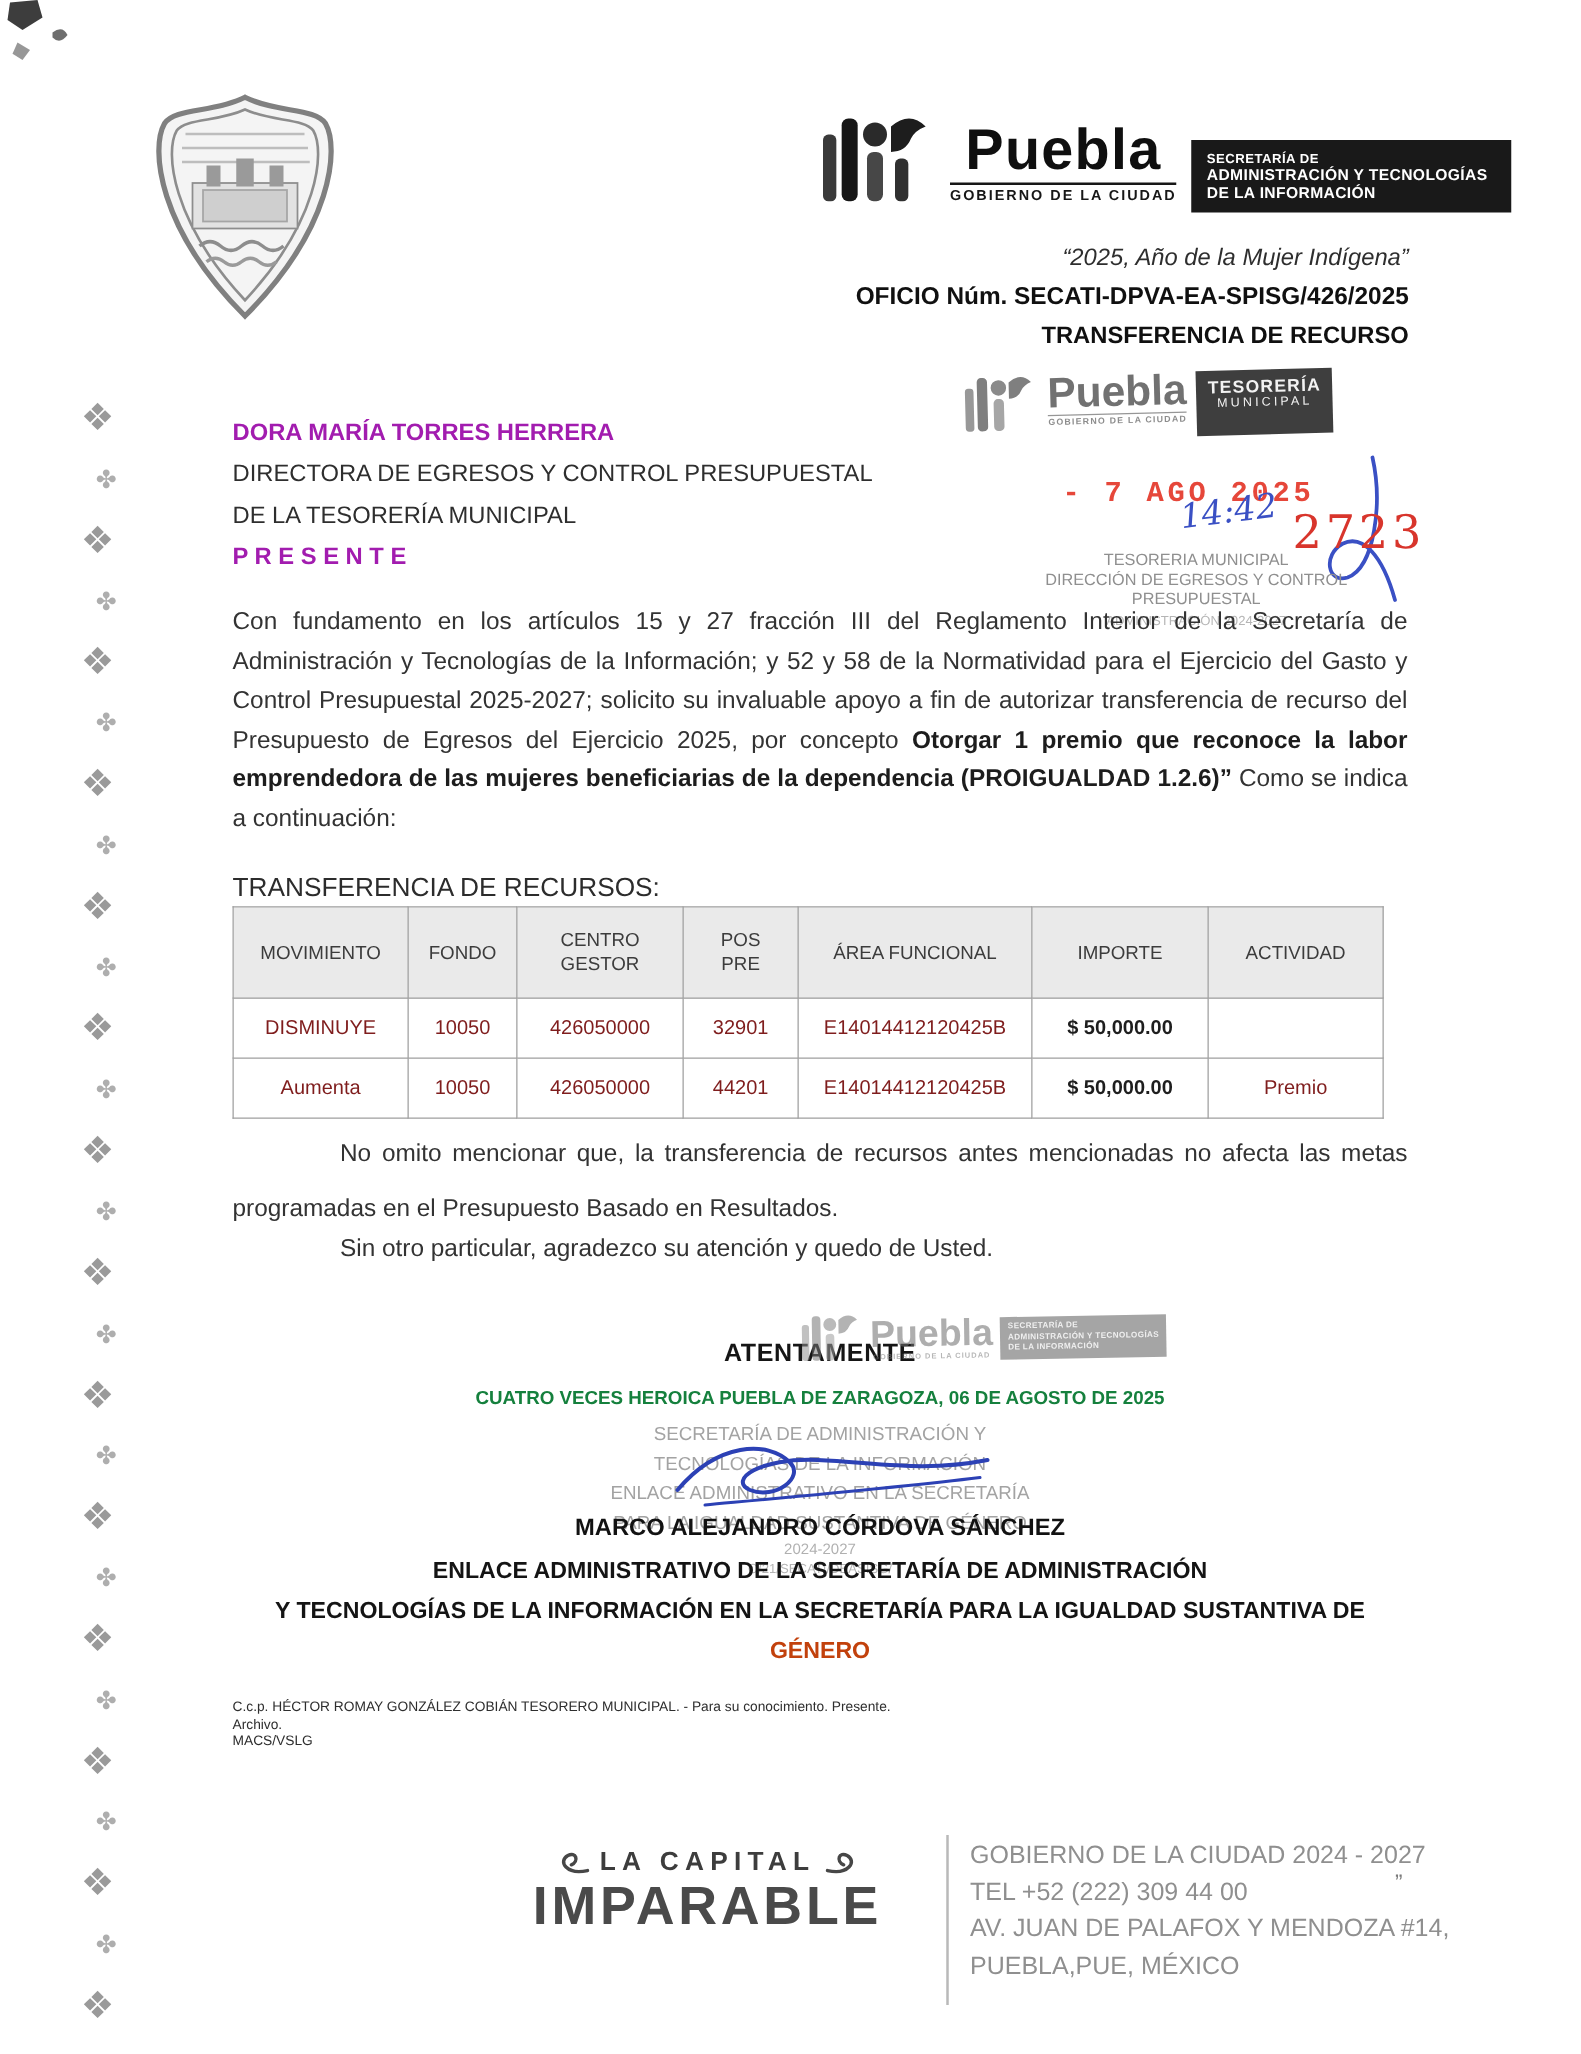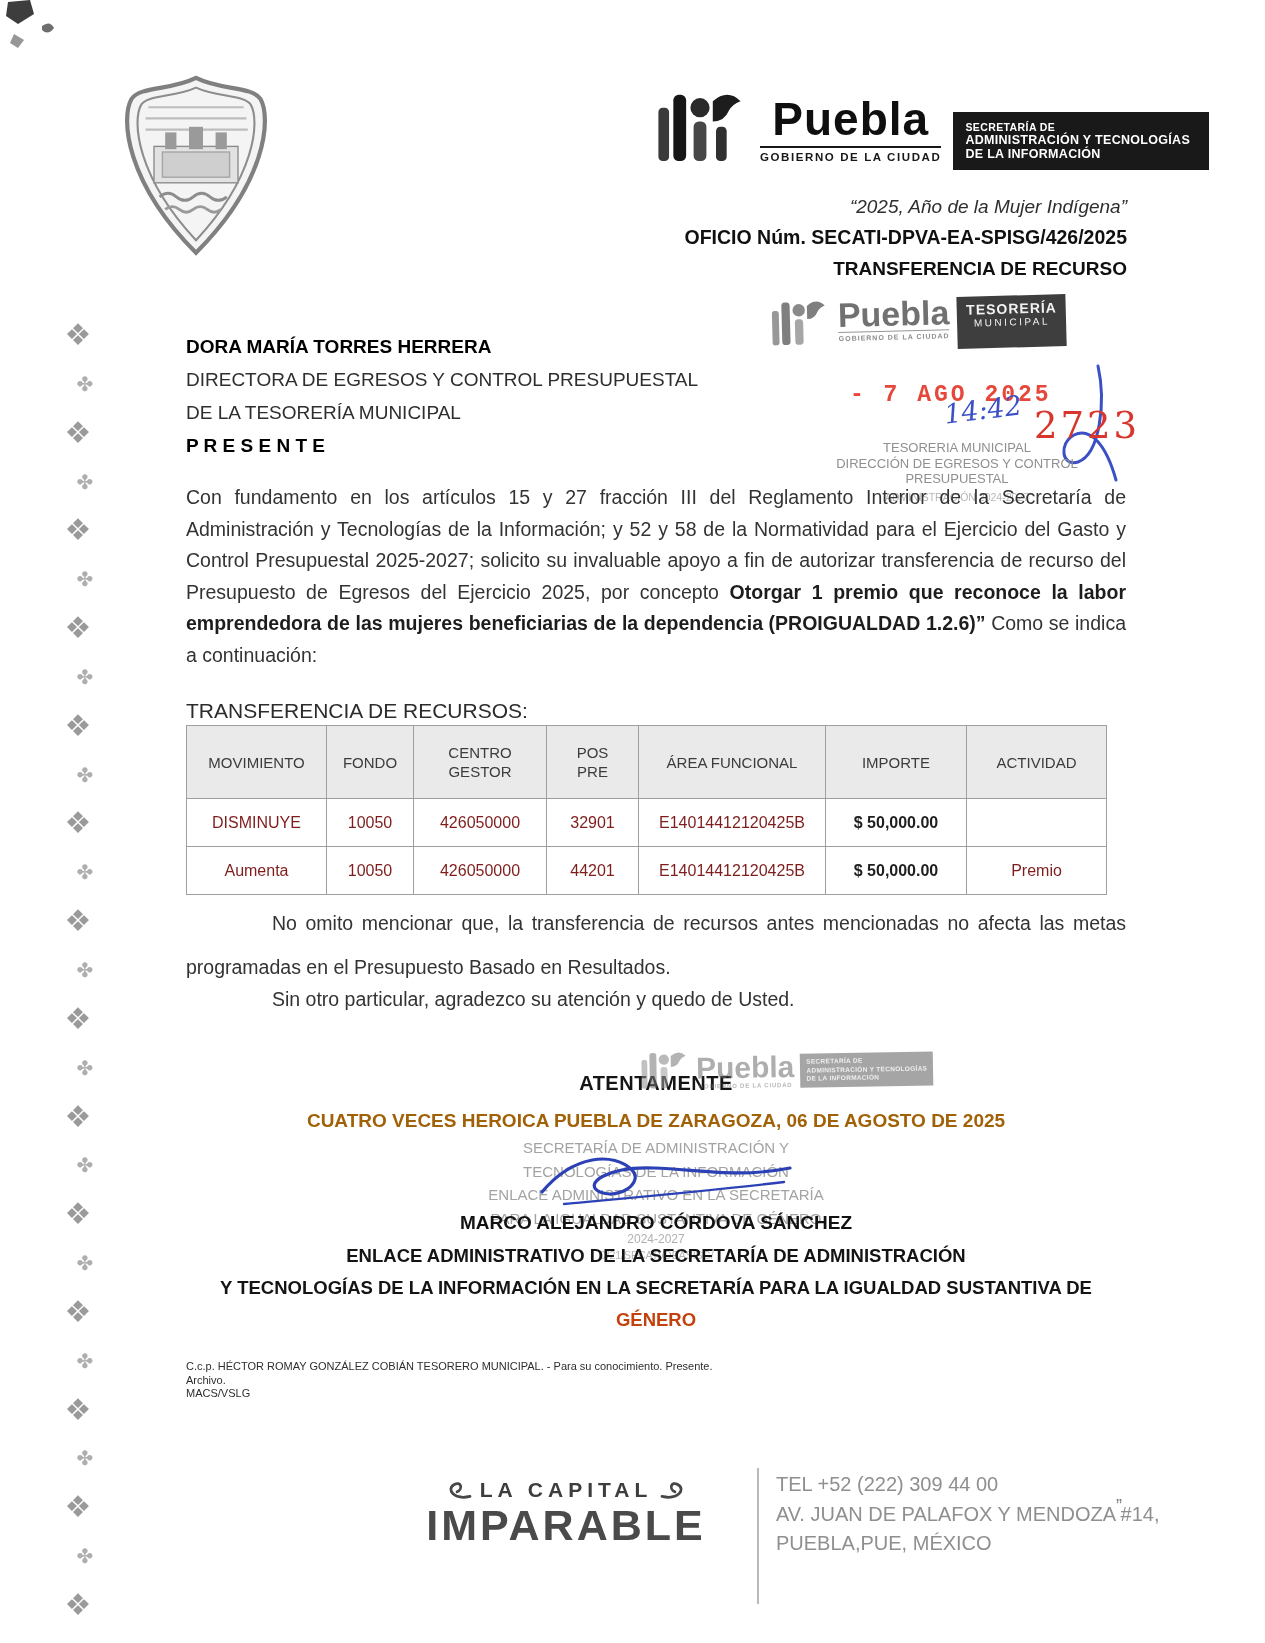--- a/index.html
+++ b/index.html
@@ -31,21 +31,21 @@
   .secbox{background:#191919;color:#fff;padding:9px 12px;margin-top:26px;min-width:232px;}
   .secbox .s1{font-size:10.5px;font-weight:bold;letter-spacing:.4px;}
   .secbox .s2,.secbox .s3{font-size:12.5px;font-weight:bold;letter-spacing:.3px;}
 
   .slogan{right:138px;top:196px;font-style:italic;font-size:19px;color:#2e2e2e;}
   .oficio{right:138px;top:226px;font-weight:bold;font-size:19.5px;color:#101010;}
   .subject{right:138px;top:258px;font-weight:bold;font-size:19px;color:#101010;}
 
   
   .recipient{left:186px;top:330px;font-size:19px;line-height:33px;color:#2e2e2e;}
-  .r-name,.presente{font-weight:bold;color:#000000;}
+  .r-name,.presente{font-weight:bold;color:#a21caf;}
 
   
   .stamp{left:768px;top:292px;width:386px;height:215px;}
   .stamp-logo{position:absolute;left:0;top:0;display:flex;gap:8px;opacity:.88;transform:rotate(-1.5deg);}
   .stamp-icons{width:62px;height:58px;}
   .stamp-wm{display:flex;flex-direction:column;align-items:center;margin-top:4px;}
   .stamp-brand{font-size:34px;font-weight:bold;color:#5e5e5e;line-height:1;}
   .stamp-gob{font-size:7px;color:#7d7d7d;letter-spacing:1px;font-weight:bold;border-top:1px solid #888;padding-top:2px;}
   .stamp-box{background:#242424;color:#f1f1f1;padding:5px 9px;margin-top:6px;text-align:center;}
   .sb1{font-size:14px;font-weight:bold;letter-spacing:1px;}
@@ -79,21 +79,21 @@
   
   .sig{left:186px;top:1072px;width:940px;height:280px;text-align:center;}
   .atent{position:absolute;left:0;right:0;top:0;font-weight:bold;font-size:20px;letter-spacing:.5px;color:#151515;}
   .sig-stamp{position:absolute;left:452px;top:-26px;display:flex;gap:6px;opacity:.55;align-items:flex-start;
              transform:rotate(-1deg);}
   .sig-stamp .mini-icons{width:52px;height:46px;}
   .mini-wm{font-size:30px;font-weight:bold;color:#6d6d6d;line-height:1;margin-top:6px;}
   .mini-gob{font-size:6px;color:#7d7d7d;letter-spacing:.8px;font-weight:bold;}
   .mini-box{background:#5c5c5c;color:#e3e3e3;padding:4px 6px;margin-top:8px;text-align:left;}
   .mini-box div{font-size:6.5px;font-weight:bold;letter-spacing:.3px;line-height:8.5px;}
-  .place-date{position:absolute;left:0;right:0;top:38px;font-weight:bold;font-size:19px;color:#a16207;}
+  .place-date{position:absolute;left:0;right:0;top:38px;font-weight:bold;font-size:15px;color:#15803d;}
   .sig-lines{position:absolute;left:0;right:0;top:64px;color:#a3a3a3;font-size:15px;line-height:23.5px;}
   .sig-lines .sm{font-size:12px;line-height:18px;opacity:.85;}
   .sig-lines .xs{font-size:10.5px;line-height:15px;opacity:.8;}
   .sig-scribble{position:absolute;left:348px;top:74px;width:265px;height:74px;}
   .sig-name{position:absolute;left:0;right:0;top:140px;font-weight:bold;font-size:19px;color:#121212;}
   .sig-t1{position:absolute;left:0;right:0;top:173px;font-weight:bold;font-size:18.5px;color:#141414;}
   .sig-t2{position:absolute;left:0;right:0;top:205px;font-weight:bold;font-size:18.5px;color:#141414;}
   .sig-t3{position:absolute;left:0;right:0;top:237px;font-weight:bold;font-size:18.5px;color:#c2410c;}
 
   
@@ -335,19 +335,20 @@
       <svg class="flourish flip" viewBox="0 0 30 26">
         <path d="M28 20 C10 24 2 12 11 7 C18 3 21 12 14 15" fill="none" stroke="#474747" stroke-width="3" stroke-linecap="round"></path>
       </svg>
     </div>
     <div class="imparable">IMPARABLE</div>
   </div>
 
   <div class="abs fdivider"></div>
 
   <div class="abs faddress">
+    <div>GOBIERNO DE LA CIUDAD 2024 - 2027</div>
     <div>TEL +52 (222) 309 44 00</div>
     <div>AV. JUAN DE PALAFOX Y MENDOZA #14,</div>
     <div>PUEBLA,PUE, MÉXICO</div>
   </div>
   <div class="abs fmark">”</div>
 
 </div>
 
 </body></html>

